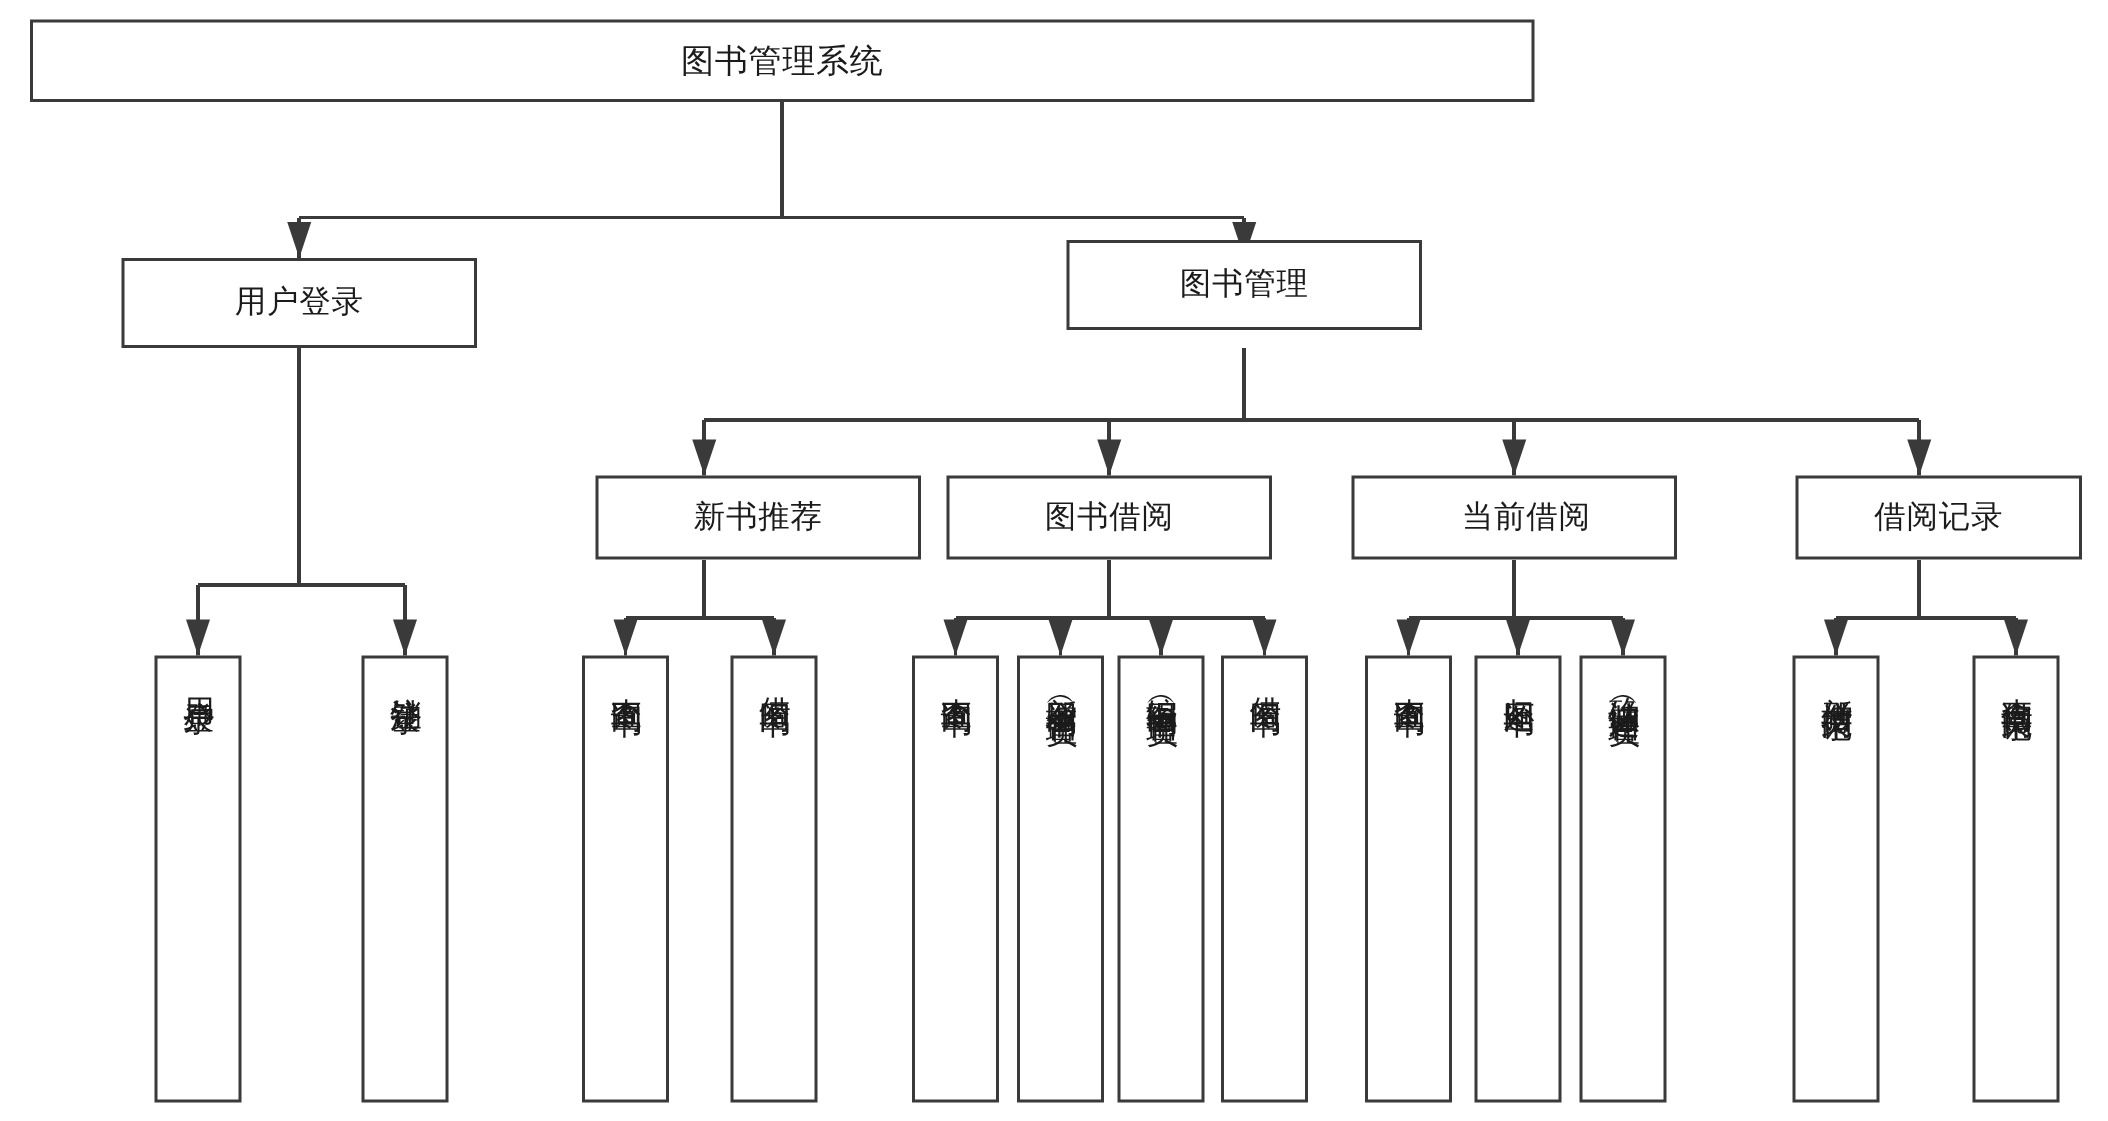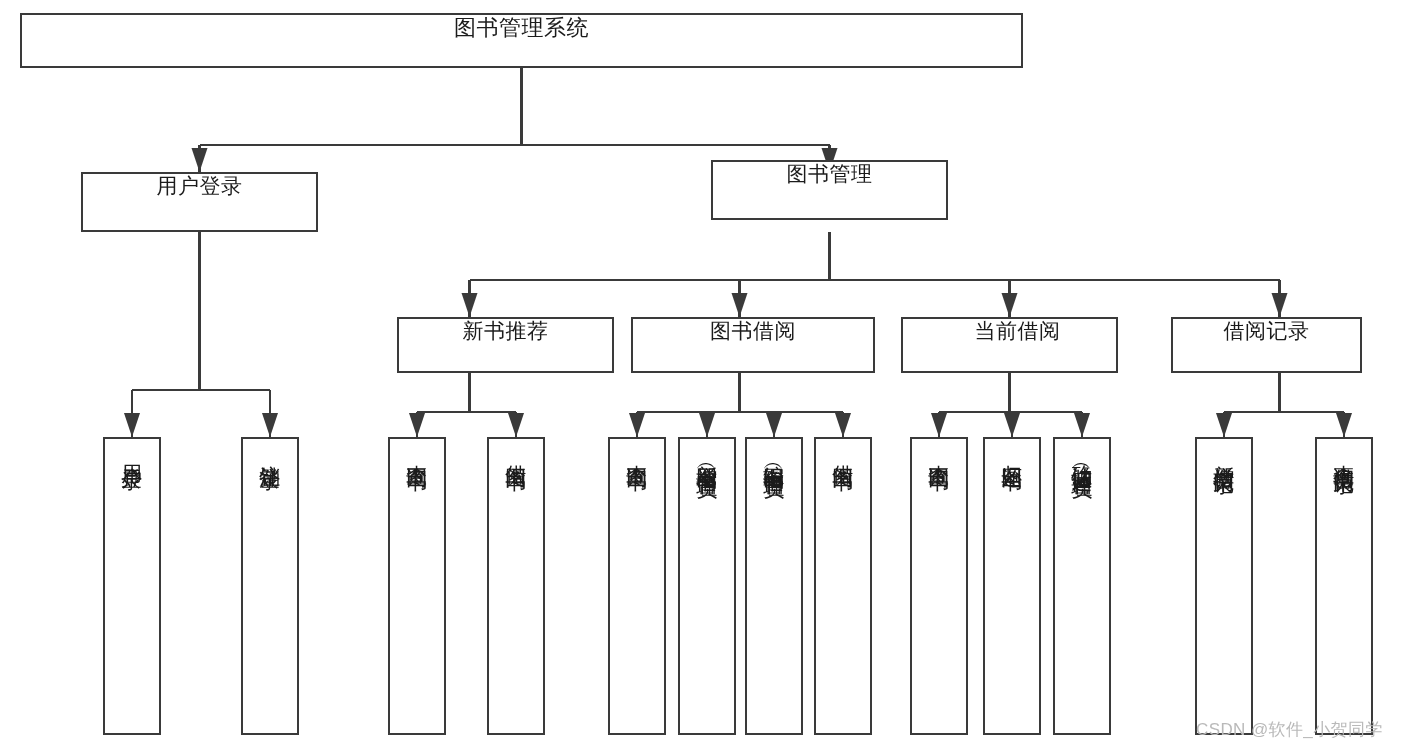--- a/index.html
+++ b/index.html
@@ -25,20 +25,21 @@
     width: 1405px;
     height: 747px;
     pointer-events: none;
   }
   .node {
     position: absolute;
     box-sizing: border-box;
     background: #ffffff;
     border: 2px solid #3a3a3a;
     display: flex;
+    align-items: center;
     justify-content: center;
     color: #1b1b1b;
   }
   .node .label {
     display: block;
     line-height: 1.18;
     letter-spacing: 0.5px;
     white-space: nowrap;
   }
   .node.horiz .label {
@@ -131,27 +132,27 @@
       </div>
       <div class="node horiz" style="left: 81px; top: 172px; width: 237px; height: 60px;">
         <span class="label">用户登录</span>
       </div>
       <div class="node horiz" style="left: 711px; top: 160px; width: 237px; height: 60px;">
         <span class="label">图书管理</span>
       </div>
       <div class="node horiz" style="left: 361px; top: 317px; width: 217px; height: 56px; margin-left: 36px;">
         <span class="label">新书推荐</span>
       </div>
-      <div class="node horiz" style="left: 631px; top: 317px; width: 244px; height: 56px;">
+      <div class="node horiz" style="left: 631px; top: 317px; width: 217px; height: 56px;">
         <span class="label">图书借阅</span>
       </div>
       <div class="node horiz" style="left: 901px; top: 317px; width: 217px; height: 56px; padding-left: 16px;">
         <span class="label">当前借阅</span>
       </div>
-      <div class="node horiz" style="left: 1171px; top: 317px; width: 191px; height: 56px;">
+      <div class="node horiz" style="left: 1197px; top: 317px; width: 191px; height: 56px;">
         <span class="label">借阅记录</span>
       </div>
       <div class="node vert" style="left: 103px; top: 437px; width: 58px; height: 298px;">
         <span class="label">用户登录</span>
       </div>
       <div class="node vert" style="left: 241px; top: 437px; width: 58px; height: 298px;">
         <span class="label">注销登录</span>
       </div>
       <div class="node vert" style="left: 388px; top: 437px; width: 58px; height: 298px;">
         <span class="label">查询图书</span>
@@ -180,14 +181,13 @@
       <div class="node vert" style="left: 1053px; top: 437px; width: 58px; height: 298px;">
         <span class="label">确认归还（管理员）</span>
       </div>
       <div class="node vert" style="left: 1195px; top: 437px; width: 58px; height: 298px;">
         <span class="label">新增借阅记录</span>
       </div>
       <div class="node vert" style="left: 1315px; top: 437px; width: 58px; height: 298px;">
         <span class="label">查询借阅记录</span>
       </div>
     </div>
-  <div class="watermark" style="left: 1196px; top: 718px; color: rgb(185, 185, 185);">CSDN @软件_小贺同学</div>
 </div>
 
 </body></html>

